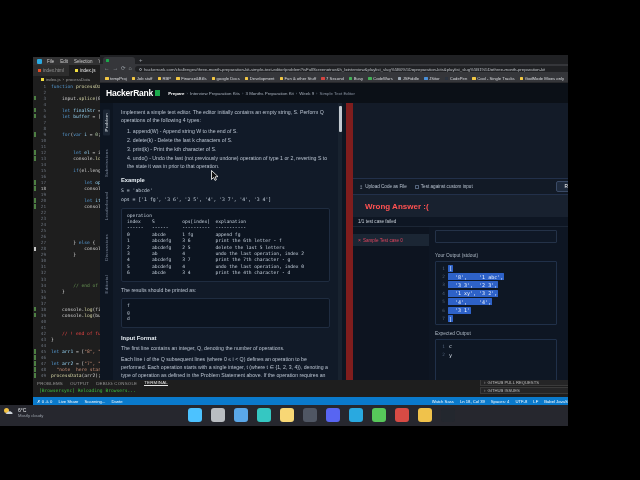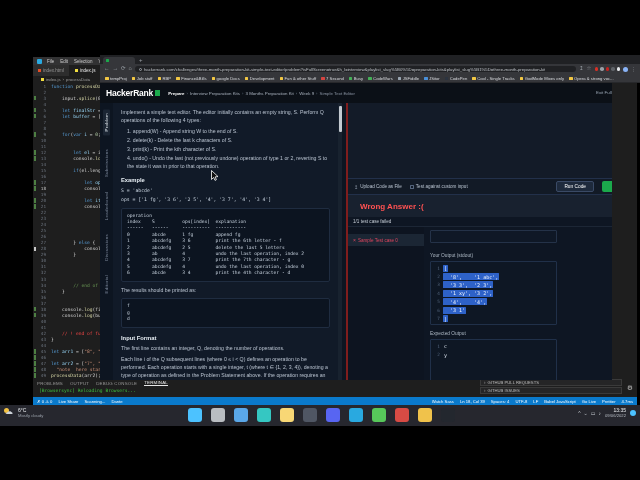--- a/index.html
+++ b/index.html
@@ -1,18 +1,18 @@
 <!DOCTYPE html>
 <html><head>
 <meta charset="utf-8">
 <style>
   * { margin:0; padding:0; box-sizing:border-box; }
   html,body { width:640px; height:480px; background:#000; overflow:hidden;
               font-family:"Liberation Sans",sans-serif; }
-  .screen { position:absolute; inset:0; width:640px; height:480px; background:#000; overflow:hidden; }
+  .screen { position:absolute; inset:0; width:568px; height:480px; background:#000; overflow:hidden; }
 
   
   .vscode { position:absolute; left:33px; top:57px; width:604px; height:348px; background:#1e1e1e; z-index:1; }
   .vs-menubar { position:absolute; left:0; top:0; right:0; height:8px; background:#323233;
                 display:flex; align-items:center; gap:5px; padding-left:4px; }
   .vs-logo { width:5px; height:5px; border-radius:1px; background:#29a9e0; flex:none; }
   .vs-menu { font-size:4.5px; color:#cccccc; }
   .vs-tabbar { position:absolute; top:8px; left:0; right:0; height:11px; background:#252526; display:flex; }
   .vs-tab { height:11px; display:flex; align-items:center; gap:2px; padding:0 5px;
             font-size:4.6px; color:#969696; background:#2d2d2d; border-right:1px solid #1e1e1e; }
@@ -97,21 +97,21 @@
   .hp-p { margin-bottom:4px; }
   .hp-li { margin-left:6px; margin-bottom:1.5px; }
   .hp-h { font-size:5.8px; font-weight:bold; color:#e6edf3; margin:6px 0 3px; }
   .hp-mono { font-family:"DejaVu Sans Mono",monospace; font-size:4.8px; color:#c9d4e0; margin-bottom:2px; }
   .codebox { background:#0c1420; border:1px solid #1f2c40; border-radius:2px; padding:4px 5px; margin:4px 0 5px; }
   .codebox pre { font-family:"DejaVu Sans Mono",monospace; font-size:4.6px; line-height:1.4;
                  color:#c9d4e0; white-space:pre; }
   .hr-scroll { position:absolute; top:20px; left:238px; width:4px; bottom:0; background:#18222f; }
   .hr-thumb { position:absolute; top:3px; left:0.5px; width:3px; height:26px; background:#c3cad1; border-radius:1px; }
   .hr-right { position:absolute; top:20px; left:246px; right:0; bottom:0; background:#0e1623;
-              border-left:2px solid #7f1d1d; }
+              border-left:7px solid #7f1d1d; }
   .hr-editorarea { position:absolute; top:0; left:0; right:0; height:75px; background:#131b28; }
   .hr-toolbar { position:absolute; top:75px; left:0; right:0; height:17px; background:#121a26;
                 border-top:1px solid #22304a; border-bottom:1px solid #22304a;
                 display:flex; align-items:center; padding:0 6px; gap:8px; }
   .upl { display:flex; align-items:center; gap:2px; font-size:4.6px; color:#b9c3d0; }
   .upl-ic { font-size:5px; color:#8a96a6; }
   .chk { display:flex; align-items:center; gap:2px; font-size:4.6px; color:#b9c3d0; }
   .chk-box { width:4px; height:4px; border:0.7px solid #55657d; border-radius:0.5px; }
   .run { margin-left:auto; height:11px; padding:0 7px; background:#1e2a3c; border:1px solid #3a4a66;
          border-radius:2px; color:#fff; font-size:4.8px; font-family:inherit; }

